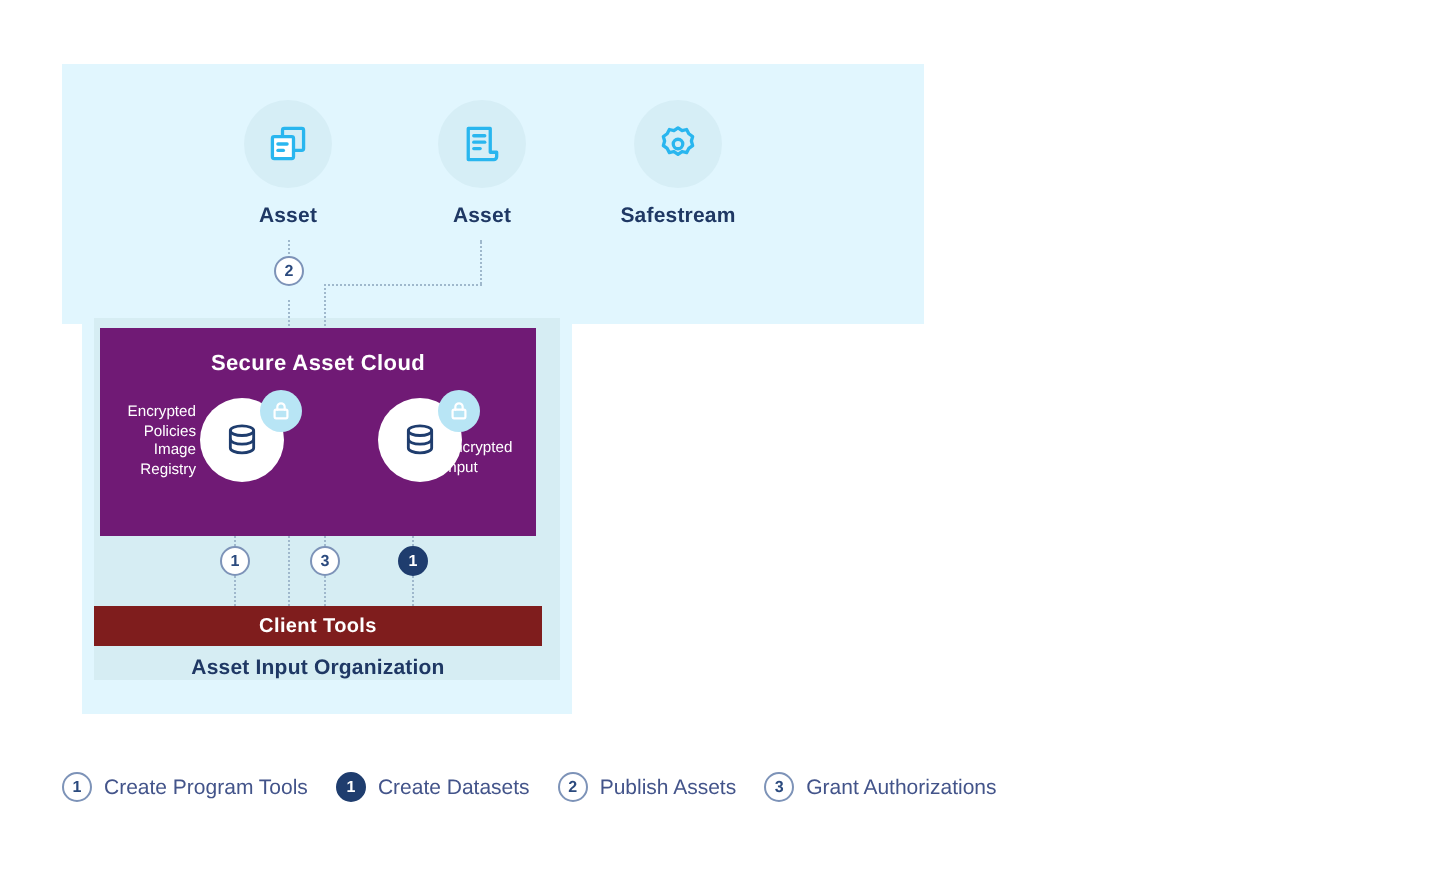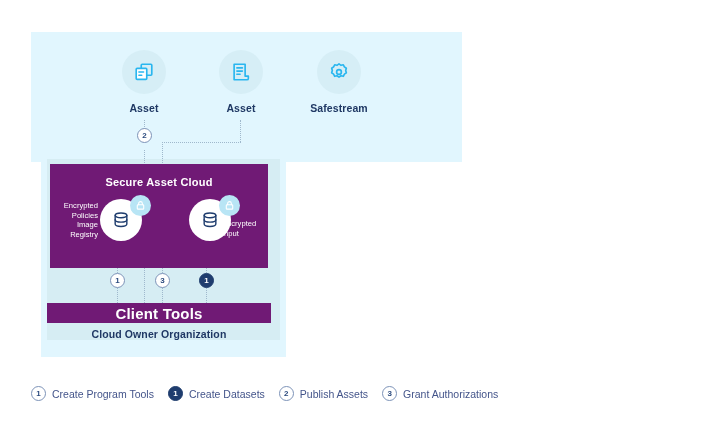--- a/index.html
+++ b/index.html
@@ -61,22 +61,22 @@
     background:#b8e5f5;
     display:flex;align-items:center;justify-content:center;
   }
   .cloud-caption{
     position:absolute;font-size:7.6px;line-height:9.6px;color:#ffffff;
   }
 
   
   .client-tools{
     position:absolute;left:47px;top:303px;width:224px;height:20px;
-    background:#701a75;
-    color:#ffffff;font-size:15px;font-weight:bold;
+    background:#7f1d1d;
+    color:#ffffff;font-size:10px;font-weight:bold;
     display:flex;align-items:center;justify-content:center;
     letter-spacing:0.2px;
   }
   .org-label{
     position:absolute;left:47px;top:328px;width:224px;text-align:center;
     font-size:10.5px;font-weight:bold;color:#1f3864;letter-spacing:0.1px;
   }
 
   
   .vline{position:absolute;width:0;border-left:1.4px dotted #9fb8cc;}
@@ -227,21 +227,21 @@
   <div class="step light" style="left:155px;top:273px;">
     <span>3</span>
   </div>
   <div class="step dark" style="left:199px;top:273px;">
     <span>1</span>
   </div>
 
   <div class="client-tools">
     <span>Client Tools</span>
   </div>
-  <div class="org-label">Cloud Owner Organization</div>
+  <div class="org-label">Asset Input Organization</div>
 
   <div class="legend">
     <div class="legend-item">
       <span class="legend-badge light">
         <span>1</span>
       </span>
       <span class="legend-text">Create Program Tools</span>
     </div>
     <div class="legend-item">
       <span class="legend-badge dark">

